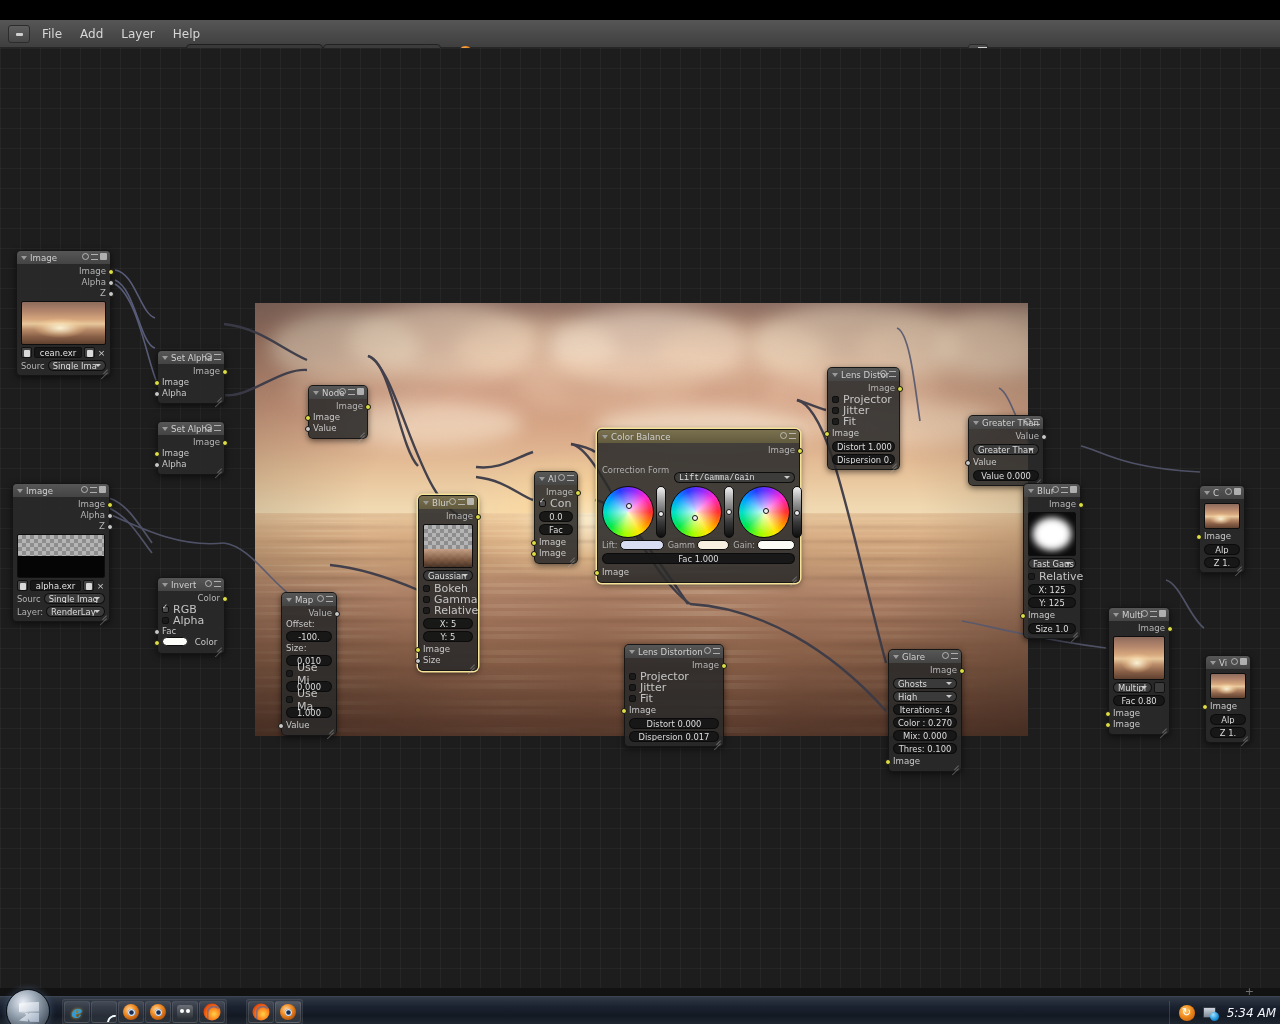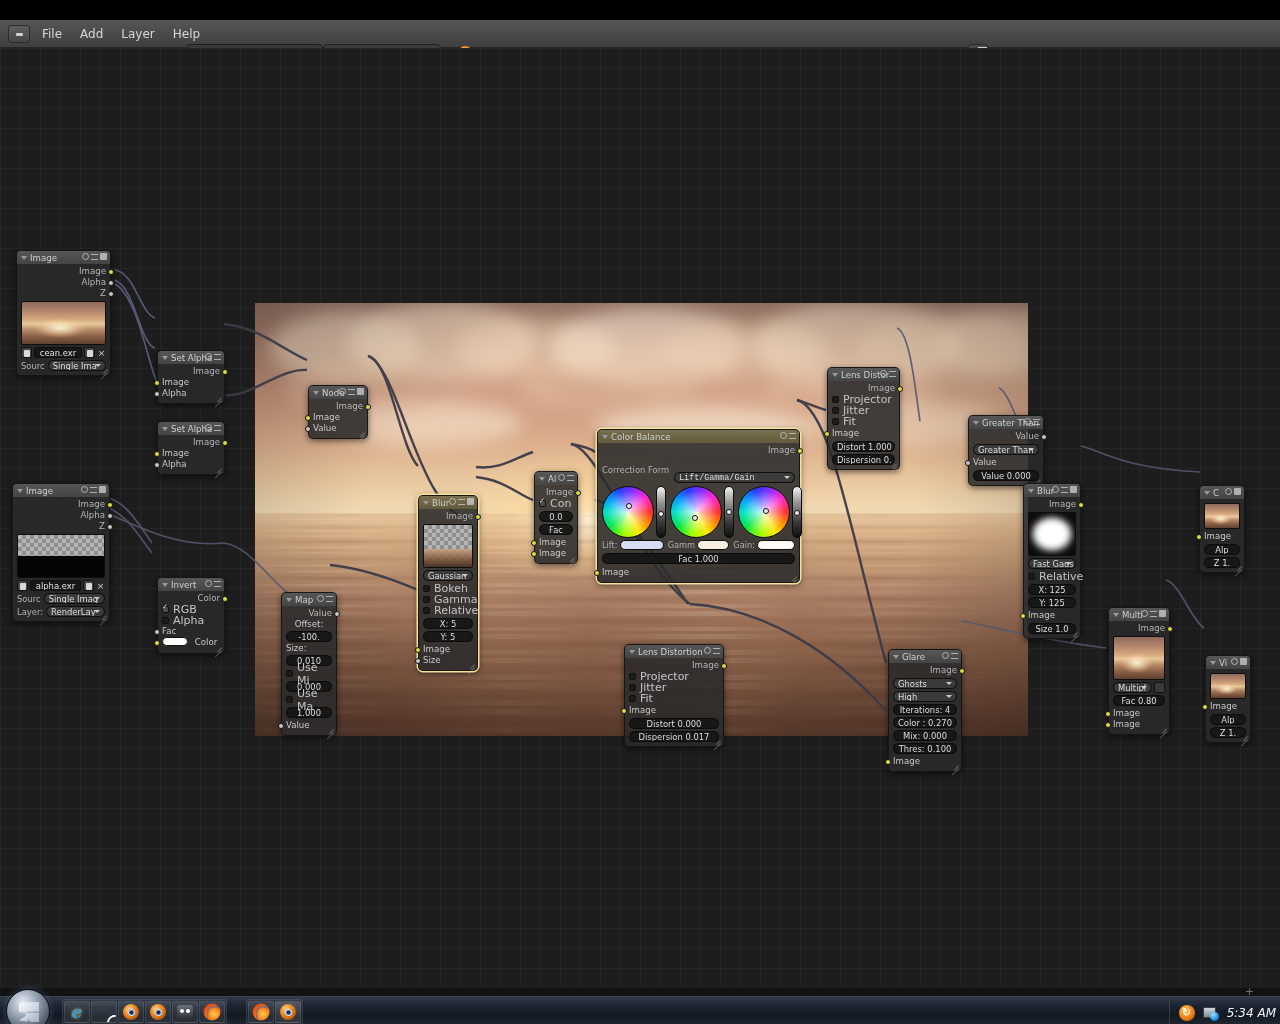--- a/index.html
+++ b/index.html
@@ -727,21 +727,21 @@
       <div class="nhead">
         <span class="tri"></span>
         <span class="ntitle">Map</span>
         <span class="nicons">
           <i class="nic gear"></i>
           <i class="nic lines"></i>
         </span>
       </div>
       <div class="nbody">
         <div class="row r"><span class="sock g out" style="top:3px;"></span><span>Value</span></div>
-        <div class="row l" style="height:10px;text-align:center;">Offset:</div>
+        <div class="row l" style="height:10px;">Offset:</div>
         <div class="field">-100.</div>
         <div class="row l" style="height:10px;margin-top:1px;">Size:</div>
         <div class="field">0.010</div>
         <div class="chk" style="margin-top:2px;">
             <span class="chkbox"></span>
             <span>Use Mi</span>
           </div>
         <div class="field">0.000</div>
         <div class="chk" style="margin-top:2px;">
             <span class="chkbox"></span>

